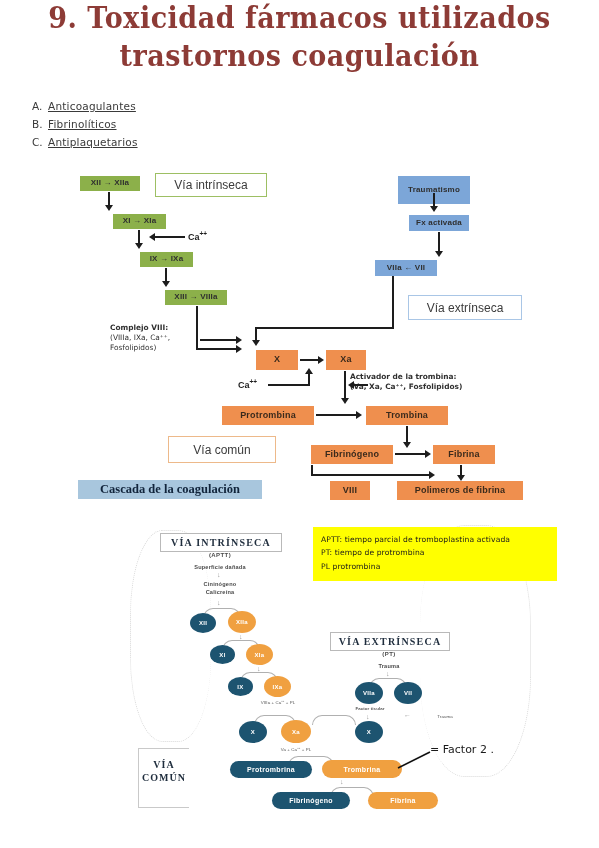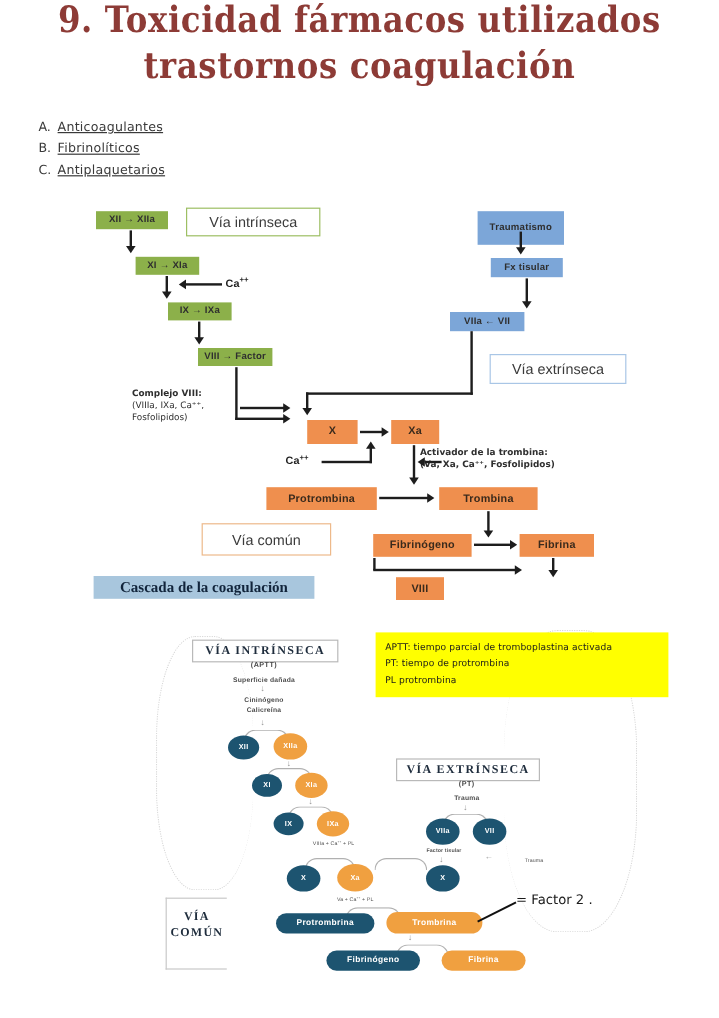--- a/index.html
+++ b/index.html
@@ -124,42 +124,42 @@
   <div class="ah-d" style="left:135px;top:75px;"></div>
 
   <div class="ln" style="left:155px;top:68px;width:30px;height:2px;"></div>
   <div class="ah-l" style="left:149px;top:65px;"></div>
   <div class="ca" style="left:188px;top:62px;">Ca<sup>++</sup></div>
 
   <div class="node green" style="left:140px;top:84px;width:53px;height:15px;">IX → IXa</div>
   <div class="ln" style="left:165px;top:100px;width:2px;height:14px;"></div>
   <div class="ah-d" style="left:162px;top:113px;"></div>
 
-  <div class="node green" style="left:165px;top:122px;width:62px;height:15px;">VIII → Factor</div>
+  <div class="node green" style="left:165px;top:122px;width:62px;height:15px;">XIII → VIIIa</div>
 
   <div class="ln" style="left:196px;top:138px;width:1.6px;height:44px;"></div>
 
   <div class="label-box lb-green" style="left:155px;top:5px;width:110px;height:22px;">Vía intrínseca</div>
 
   <div class="ftxt" style="left:110px;top:155px;width:92px;">
     <b>Complejo VIII:</b><br>
     <span>(VIIIa, IXa, Ca⁺⁺,</span><br>
     <span>Fosfolipidos)</span>
   </div>
   <div class="ln" style="left:200px;top:171px;width:38px;height:2px;"></div>
   <div class="ah-r" style="left:236px;top:168px;"></div>
 
   <div class="ln" style="left:196px;top:180px;width:42px;height:2px;"></div>
   <div class="ah-r" style="left:236px;top:177px;"></div>
 
   <div class="node blue" style="left:398px;top:8px;width:72px;height:28px;">Traumatismo</div>
   <div class="ln" style="left:433px;top:25px;width:2px;height:14px;"></div>
   <div class="ah-d" style="left:430px;top:38px;"></div>
 
-  <div class="node blue" style="left:409px;top:47px;width:60px;height:16px;">Fx tisular</div>
+  <div class="node blue" style="left:409px;top:47px;width:60px;height:16px;">Fx activada</div>
   <div class="ln" style="left:438px;top:64px;width:2px;height:20px;"></div>
   <div class="ah-d" style="left:435px;top:83px;"></div>
 
   <div class="node blue" style="left:375px;top:92px;width:62px;height:16px;">VIIa ← VII</div>
   <div class="label-box lb-blue" style="left:408px;top:127px;width:112px;height:23px;">Vía extrínseca</div>
 
   <div class="ln" style="left:392px;top:108px;width:2px;height:53px;"></div>
   <div class="ln" style="left:255px;top:159px;width:139px;height:2px;"></div>
   <div class="ln" style="left:255px;top:159px;width:2px;height:16px;"></div>
   <div class="ah-d" style="left:252px;top:172px;"></div>
@@ -197,20 +197,21 @@
   <div class="ah-r" style="left:425px;top:282px;"></div>
   <div class="node orange" style="left:433px;top:277px;width:62px;height:19px;font-size:9px;">Fibrina</div>
 
   <div class="ln" style="left:311px;top:297px;width:2px;height:10px;"></div>
   <div class="ln" style="left:311px;top:306px;width:120px;height:2px;"></div>
   <div class="ah-r" style="left:429px;top:303px;"></div>
   <div class="ln" style="left:460px;top:297px;width:2px;height:12px;"></div>
   <div class="ah-d" style="left:457px;top:307px;"></div>
 
   <div class="node orange" style="left:330px;top:313px;width:40px;height:19px;font-size:9px;">VIII</div>
+  <div class="node orange" style="left:397px;top:313px;width:126px;height:19px;font-size:9px;">Polimeros de fibrina</div>
 
   <div class="label-box lb-orange" style="left:168px;top:268px;width:106px;height:25px;">Vía común</div>
   <div class="banner" style="left:78px;top:312px;width:184px;height:19px;">Cascada de la coagulación</div>
 </div>
 
 <div id="diagram2">
 
   <div class="blob" style="left:130px;top:15px;width:80px;height:210px;border-right:none;"></div>
   <div class="blob" style="left:420px;top:10px;width:110px;height:250px;border-left:none;"></div>
 

